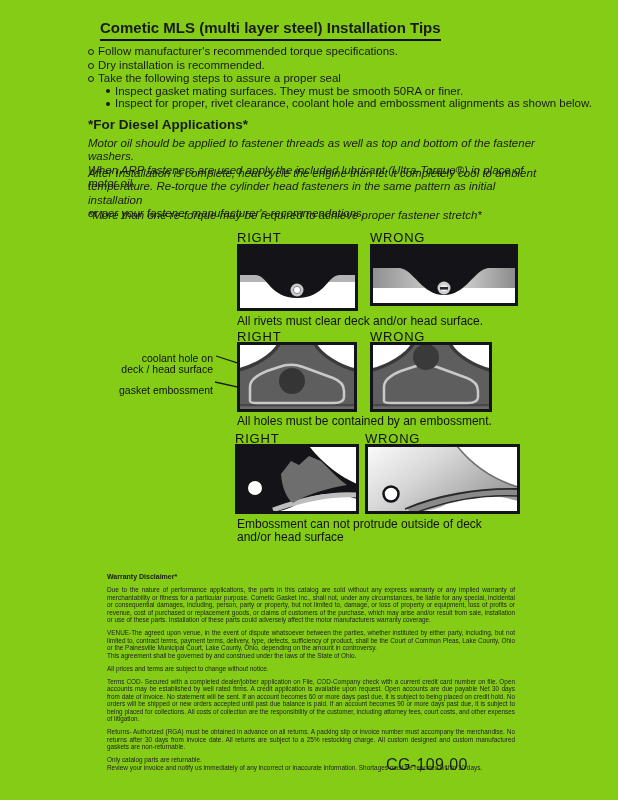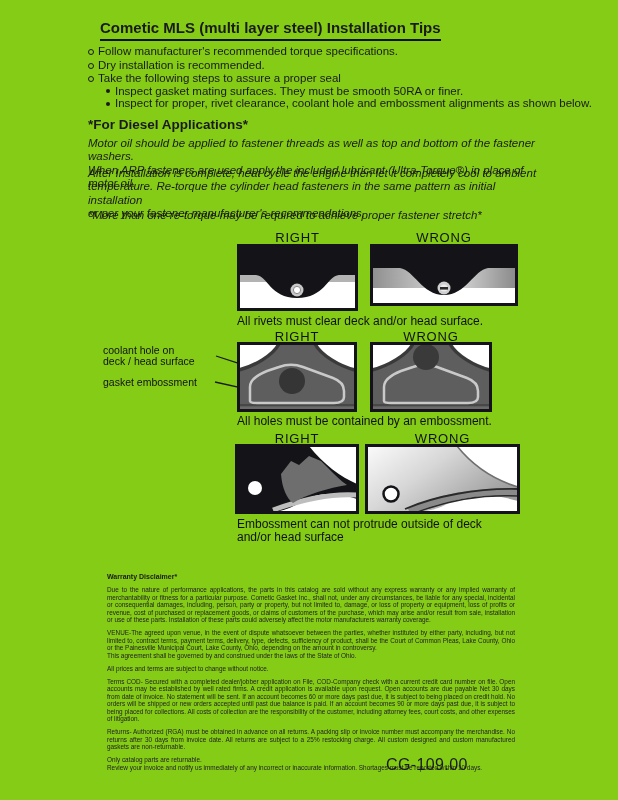--- a/index.html
+++ b/index.html
@@ -20,23 +20,23 @@
   }
   .subtiplist{left:106px;top:84.5px;font-size:11.5px;line-height:12.6px;}
   .subtip{position:relative;padding-left:9px;}
   .subtip::before{
     content:"";position:absolute;left:0;top:4.5px;width:4px;height:4px;
     background:#1a1a1a;border-radius:50%;
   }
   .diesel-h{left:88px;top:117px;font-size:13.5px;font-weight:700;}
   .body-p{left:88px;font-size:11.5px;line-height:13.4px;white-space:pre-line;width:450px;font-style:italic;}
   .dg{left:0;top:228px;width:618px;height:322px;}
-  .dg-label{font-size:13px;letter-spacing:0.8px;text-align:center;color:#111;}
+  .dg-label{font-size:13px;letter-spacing:0.8px;text-align:left;color:#111;}
   .dg-caption{font-size:12px;color:#111;white-space:pre-line;line-height:13px;}
-  .callout{font-size:10.5px;line-height:11.2px;text-align:left;white-space:pre-line;color:#111;}
+  .callout{font-size:10.5px;line-height:11.2px;text-align:right;white-space:pre-line;color:#111;margin-top:8px;}
   .disc{left:107px;top:573px;width:408px;}
   .disc-h{font-size:7px;font-weight:700;margin:0 0 6px 0;}
   .disc p{font-size:6.4px;line-height:7.5px;margin:0 0 5.5px 0;text-align:justify;white-space:pre-line;color:#222;}
   .footer-code{left:386px;top:756px;font-size:16px;letter-spacing:0.4px;color:#1a1a1a;}
   svg{display:block;}
 </style>
 </head>
 <body>
 
 <div class="page">

